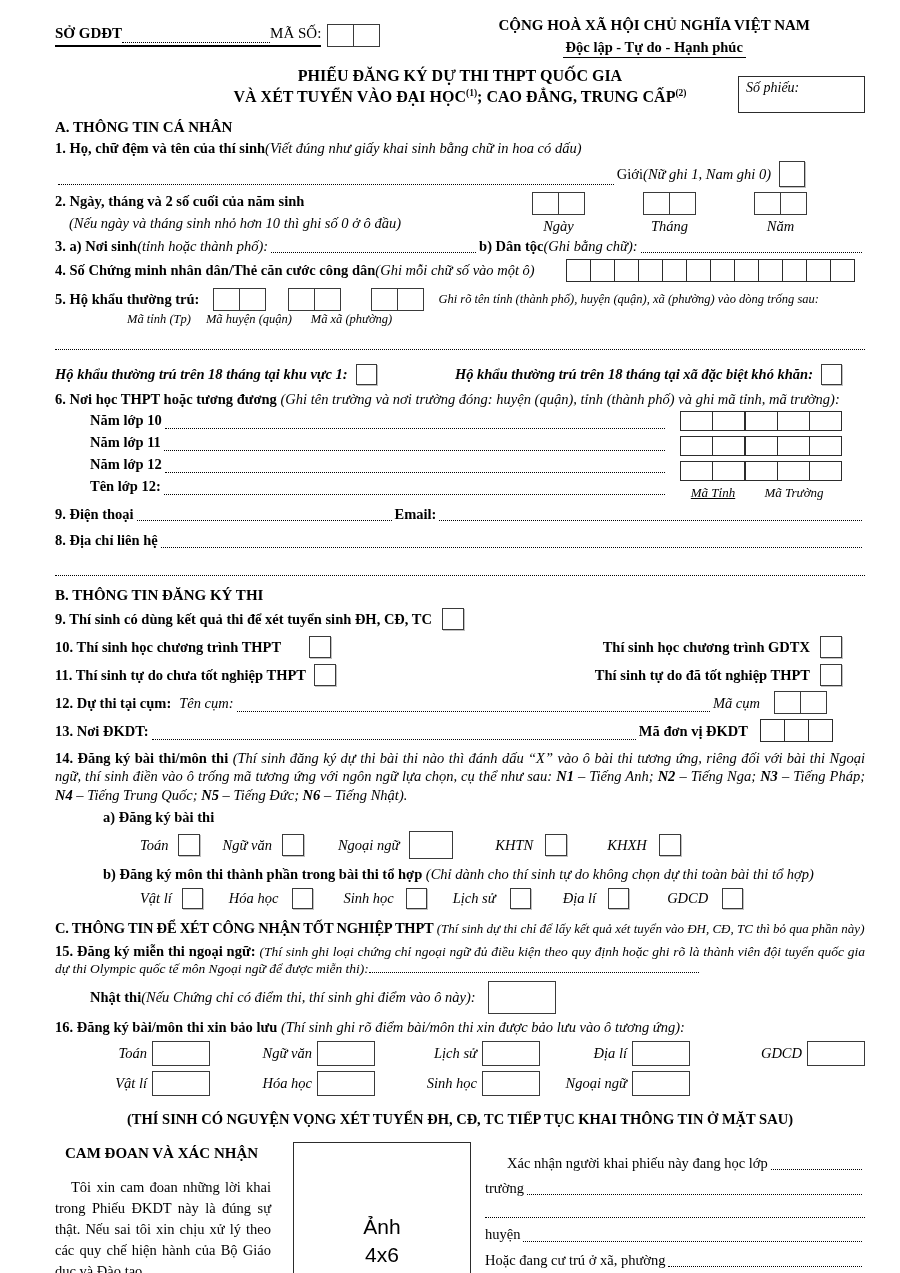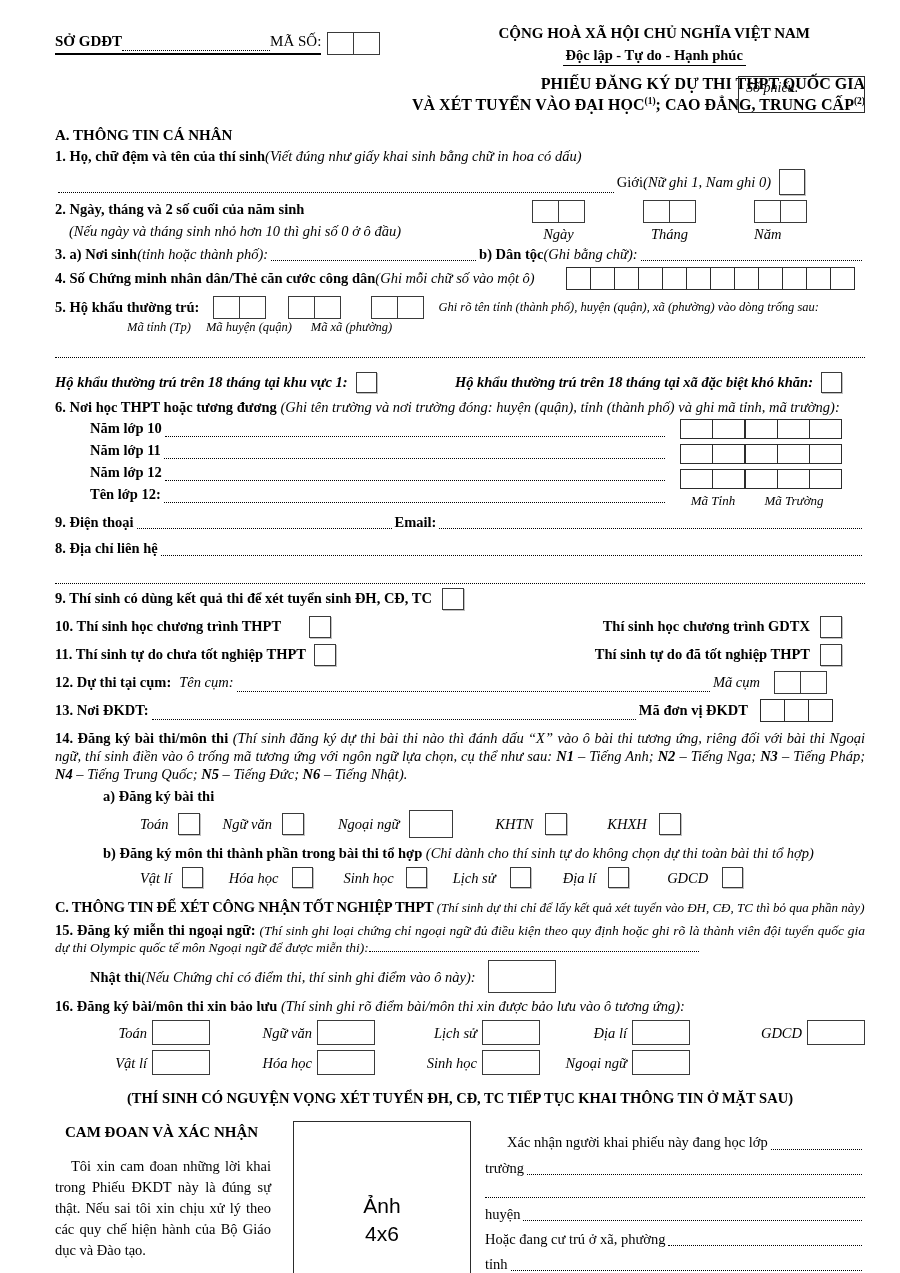--- a/index.html
+++ b/index.html
@@ -25,36 +25,36 @@
   .cells{display:inline-flex;border:1.7px solid #2c2c2c;flex:none;background:#fff;}
   .cells .c{width:23px;height:21px;}
   .cells .c + .c{border-left:1.2px solid #2c2c2c;}
   .school .c{width:31px;height:18px;}
   .school .c.m{border-left:2.4px solid #2c2c2c;}
   .cap{font-style:italic;font-size:12.5px;}
   .note{font-style:italic;}
   .small-note{font-size:12.5px;font-style:italic;}
   sup{font-size:9.5px;font-weight:bold;}
   
-  .hdr{display:flex;justify-content:space-between;align-items:flex-start;margin-top:8px;}
+  .hdr{display:flex;justify-content:space-between;align-items:flex-start;}
   .hl-text{display:inline-flex;align-items:flex-end;border-bottom:2px solid #000;padding-bottom:2px;font-size:15px;}
   .maso-pair{margin-left:6px;}
   .hdr-right{text-align:center;margin-right:55px;}
   .qh{font-size:15px;font-family:Liberation Serif, serif;}
   .tieungu{display:inline-block;border-bottom:1.6px solid #000;padding:1px 3px 1px;margin-top:2px;font-size:14.5px;}
   .sophieu{position:absolute;top:76px;right:35px;width:127px;height:37px;border:1.6px solid #2c2c2c;box-sizing:border-box;padding:2px 7px;font-size:14px;}
-  .title{text-align:right;font-weight:bold;font-size:16px;line-height:1.3;margin-top:8px;}
+  .title{text-align:center;font-weight:bold;font-size:16px;line-height:1.3;margin-top:8px;}
   .sec{font-weight:bold;font-size:15px;margin-top:10px;}
   .f6grid{display:flex;margin-top:1px;}
   .f6l{flex:1;}
   .f6l .r{margin-top:0;height:22px;}
   .f6r{width:162px;margin-left:12px;margin-right:23px;flex:none;}
   .f6r .cells{margin-top:2px;}
   .f6cap{display:flex;font-style:italic;font-size:13px;margin-top:1px;}
-  .f6cap span:first-child{width:66px;text-align:center;}
+  .f6cap span:first-child{width:66px;text-align:center;text-decoration:underline;}
   .f6cap span:last-child{flex:1;text-align:center;}
   .chkrow{display:flex;align-items:center;}
   .chkrow .lbl{font-style:italic;}
   .grid16{display:grid;grid-template-columns:165px 165px 165px 150px 1fr;margin-top:5px;}
   .grid16 .cell{display:flex;align-items:center;justify-content:flex-end;gap:5px;padding-right:10px;}
   .grid16 .cell.last{padding-right:0;}
   .grid16 .lbl{font-style:italic;}
   .para{text-align:justify;margin-top:5px;}
   .matsau{text-align:center;font-weight:bold;font-size:14.5px;margin-top:14px;}
   
@@ -129,21 +129,21 @@
             <span class="c"></span>
           </span>
         <span class="pair">
             <span class="c"></span>
             <span class="c"></span>
           </span>
       </div>
       <div style="display:flex;justify-content:space-between;font-style:italic;margin-top:2px">
         <span style="width:53px;text-align:center">Ngày</span>
         <span style="width:53px;text-align:center">Tháng</span>
-        <span style="width:53px;">Năm</span>
+        <span style="width:53px;text-align:center">Năm</span>
       </div>
     </div>
   </div>
 
   <div class="r" style="margin-top:2px">
     <span class="b">3. a) Nơi sinh </span>
     <span class="note">(tỉnh hoặc thành phố):</span>
     <span class="dots" style="max-width:205px"></span>
     <span class="b">b) Dân tộc </span>
     <span class="note">(Ghi bằng chữ):</span>
@@ -264,20 +264,21 @@
     <span class="dots"></span>
   </div>
   <div class="r" style="margin-top:8px">
     <span class="b">8. Địa chỉ liên hệ</span>
     <span class="dots"></span>
   </div>
   <div class="r" style="margin-top:12px">
     <span class="dots" style="margin:0"></span>
   </div>
 
+  <div class="sec">B. THÔNG TIN ĐĂNG KÝ THI</div>
 
   <div class="r">
     <span class="b">9. Thí sinh có dùng kết quả thi để xét tuyển sinh ĐH, CĐ, TC</span>
     <span class="box" style="margin-left:10px"></span>
   </div>
   <div class="r" style="margin-top:6px">
     <span style="display:flex;align-items:center;width:430px">
       <span class="b">10. Thí sinh học chương trình THPT</span>
       <span class="box" style="margin-left:28px"></span>
     </span>

